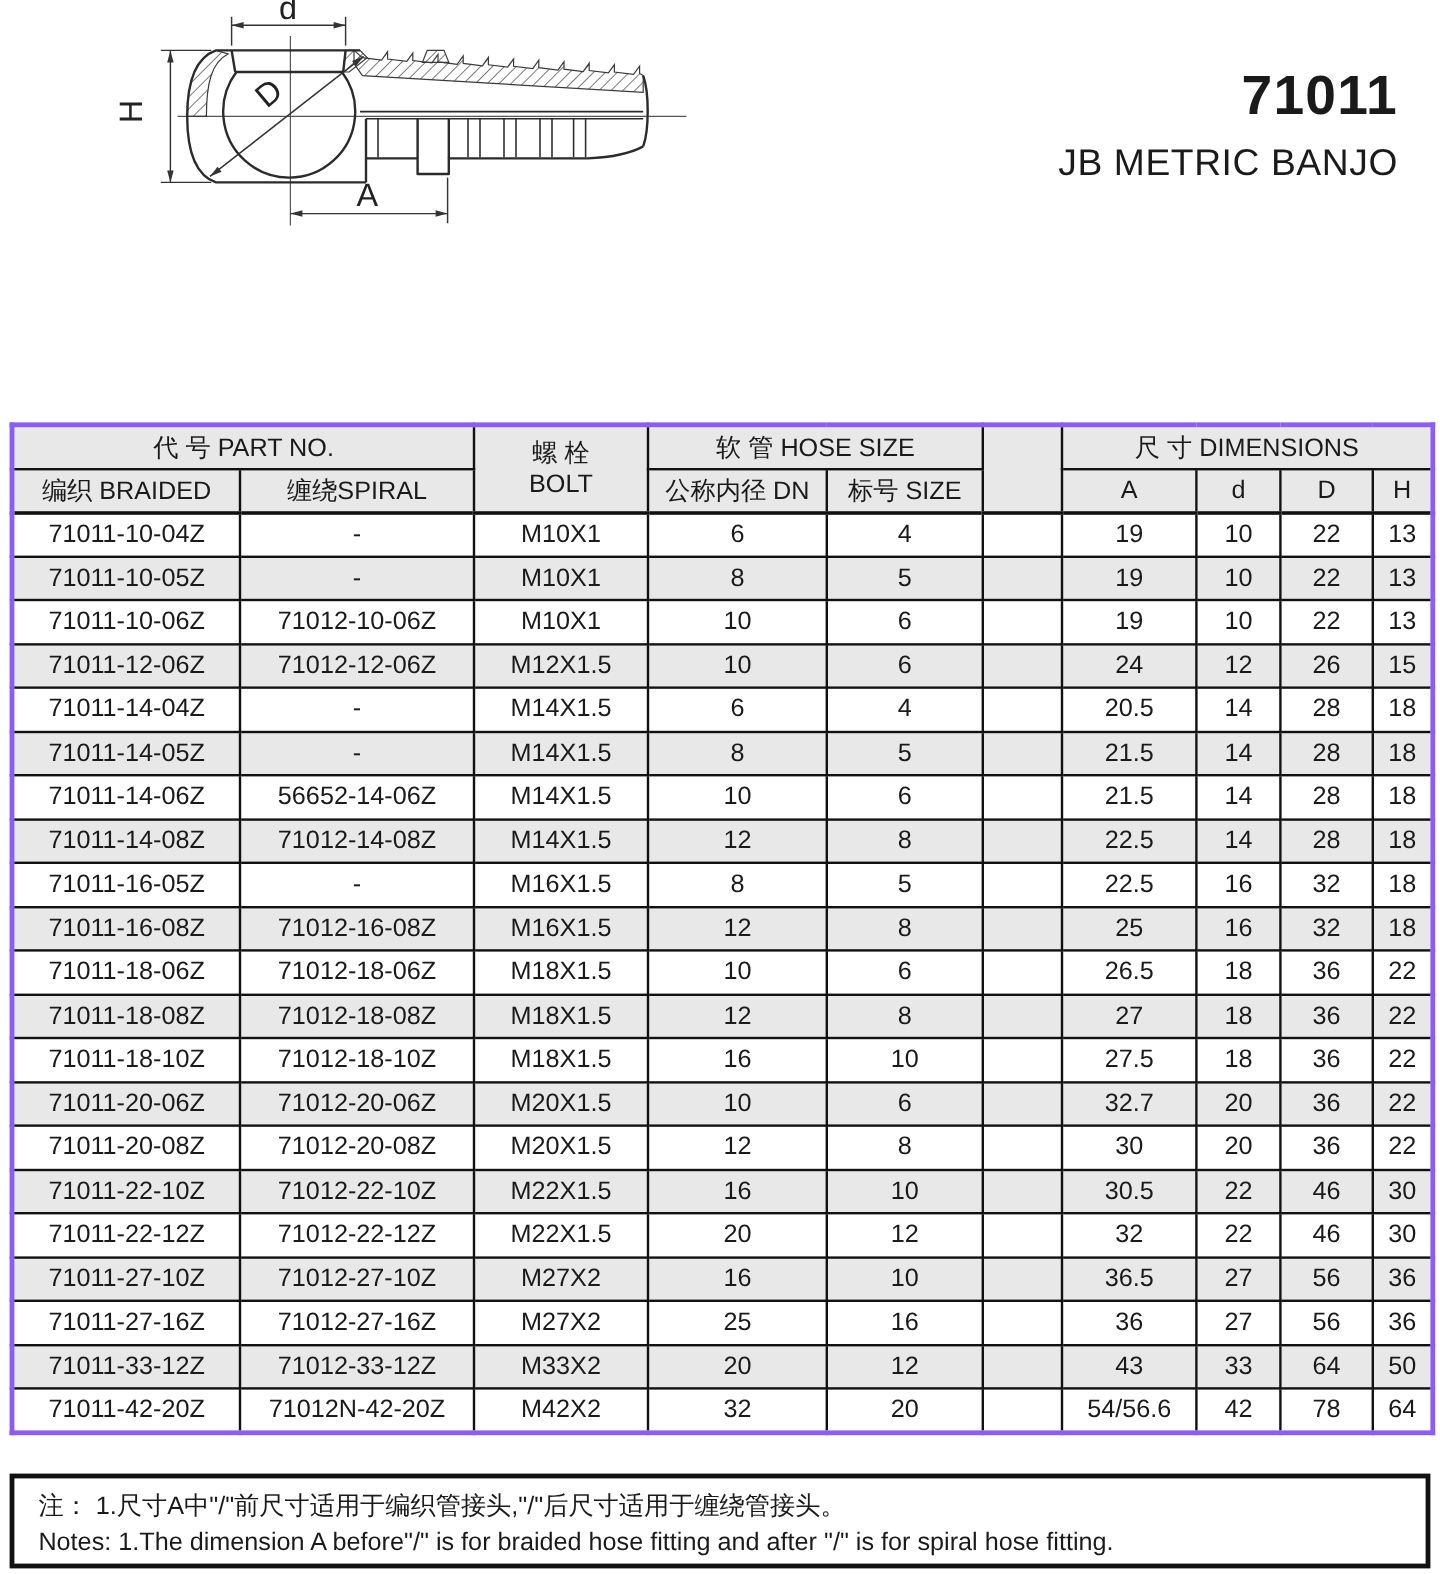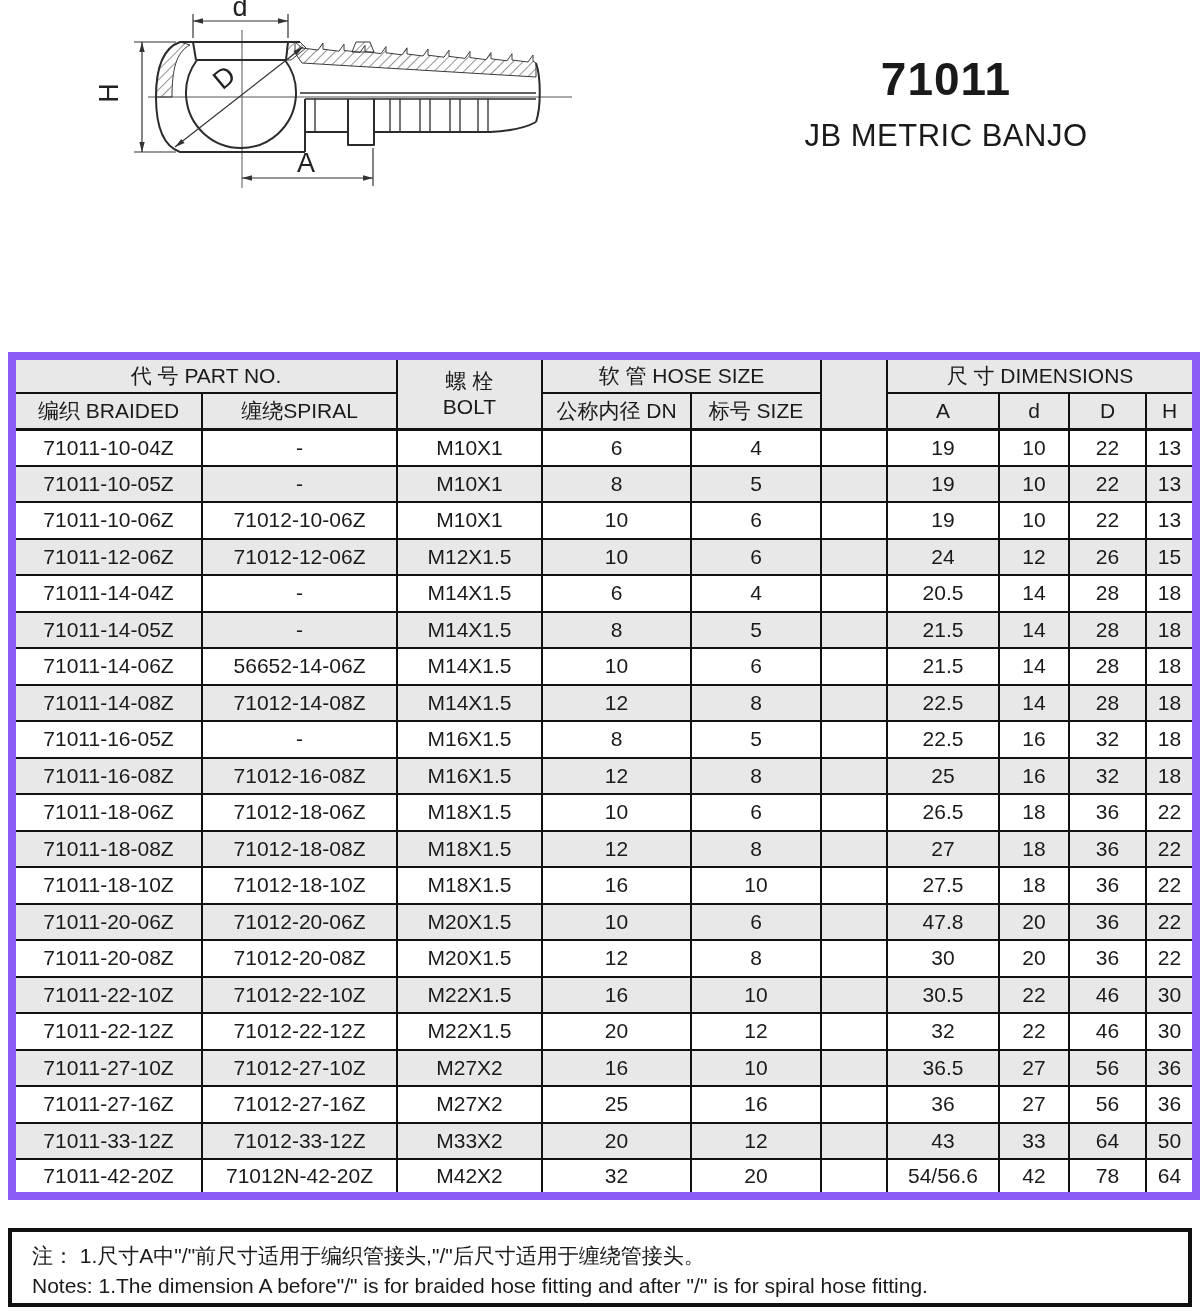--- a/index.html
+++ b/index.html
@@ -7,33 +7,33 @@
   body {
     width: 1200px; height: 1312px;
     font-family: "Liberation Sans", sans-serif;
     color: #1a1a1a;
     position: relative;
     overflow: hidden;
   }
   .top-section { position: relative; height: 352px; }
   .drawing-svg { position: absolute; left: 0; top: 0; }
   .title-block {
-    position: absolute; left: 770px; top: 52px; width: 352px;
-    text-align: center;
+    position: absolute; left: 813px; top: 52px; width: 352px;
+    text-align: right;
   }
   .product-code { font-size: 46px; font-weight: bold; letter-spacing: 1px; }
   .product-title-cn { font-size: 31px; letter-spacing: 3px; margin-top: 16px; }
   .product-title-en { font-size: 31px; margin-top: 12px; letter-spacing: 0.5px; }
 
   table.spec {
     position: absolute; left: 8px; top: 352px;
     width: 1184px;
     border-collapse: collapse;
     table-layout: fixed;
-    border: 8px solid #8b5cf6;
+    border: 4px solid #8b5cf6;
     font-size: 21px;
   }
   table.spec th, table.spec td {
     border: 2px solid #111;
     text-align: center;
     vertical-align: middle;
     font-weight: normal;
     padding: 0;
     overflow: hidden;
     white-space: nowrap;
@@ -348,21 +348,21 @@
         <td>36</td>
         <td>22</td>
       </tr>
       <tr class="alt">
         <td>71011-20-06Z</td>
         <td>71012-20-06Z</td>
         <td>M20X1.5</td>
         <td>10</td>
         <td>6</td>
         <td></td>
-        <td>47.8</td>
+        <td>32.7</td>
         <td>20</td>
         <td>36</td>
         <td>22</td>
       </tr>
       <tr>
         <td>71011-20-08Z</td>
         <td>71012-20-08Z</td>
         <td>M20X1.5</td>
         <td>12</td>
         <td>8</td>

